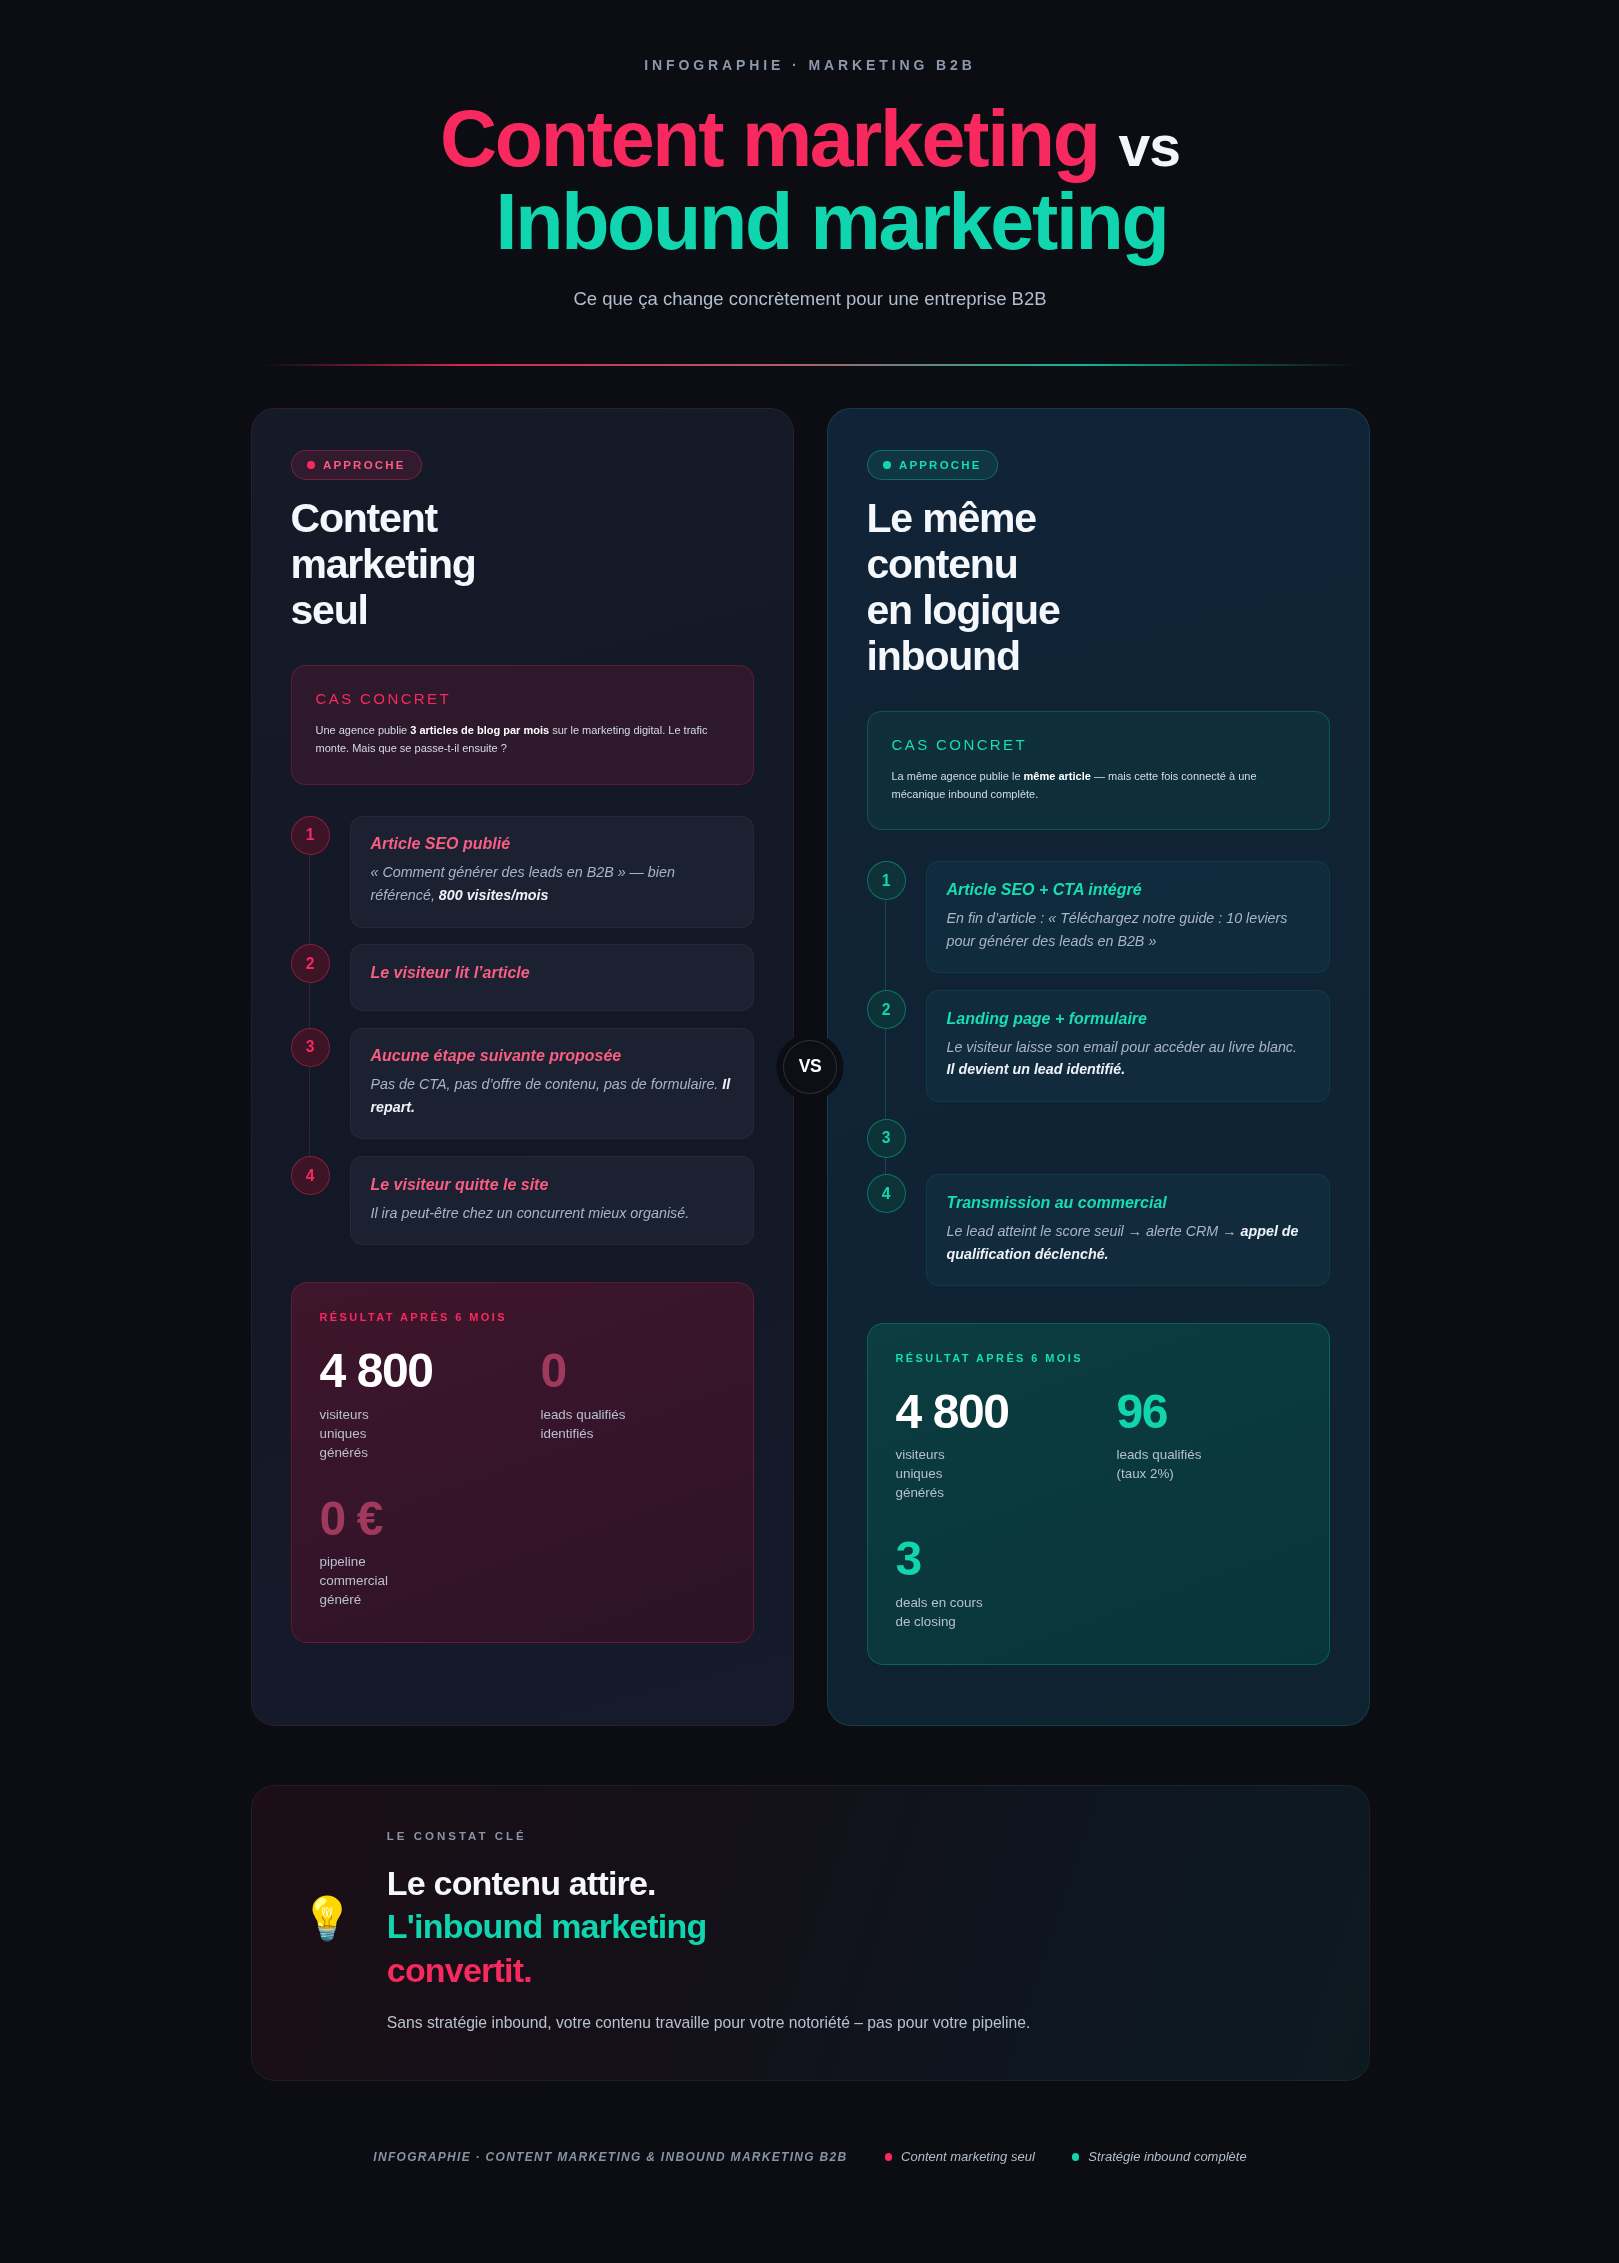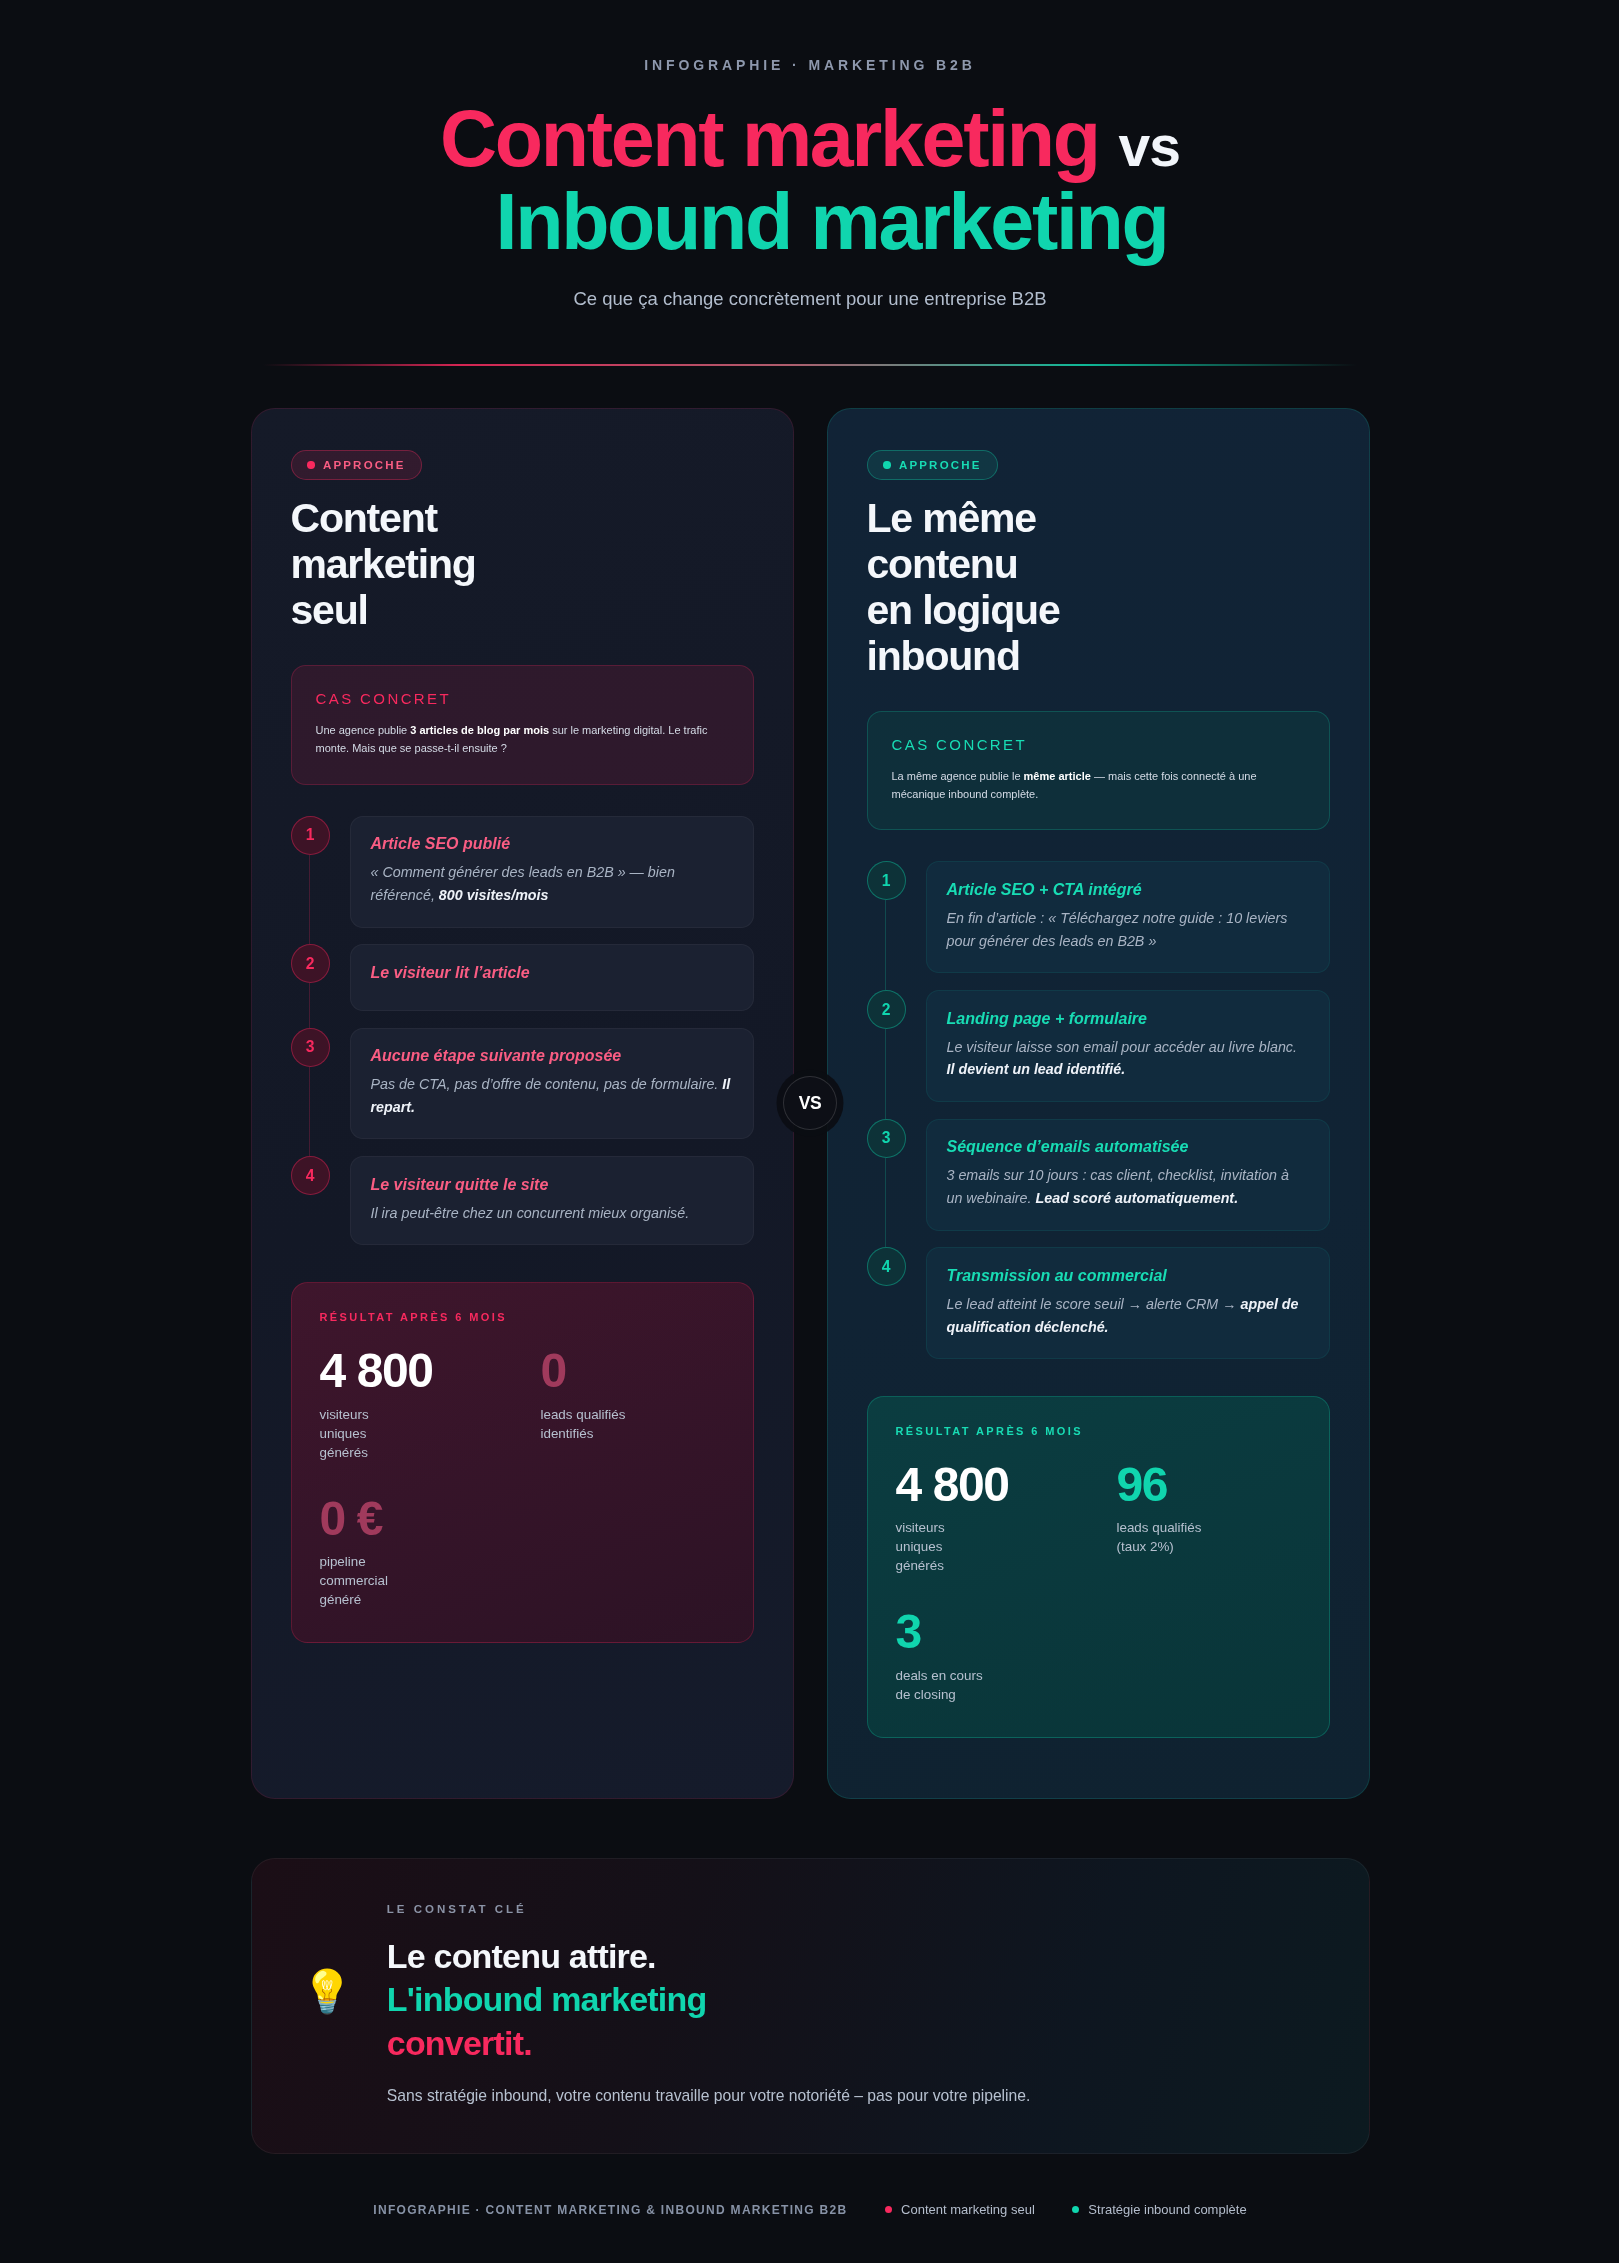--- a/index.html
+++ b/index.html
@@ -160,22 +160,22 @@
   .concl-body { flex:1; }
   .concl-label { font-size:11.5px; font-weight:700; letter-spacing:3px; color:#8b93a6; text-transform:uppercase; }
   .concl-line { font-size:34px; font-weight:800; letter-spacing:-0.8px; line-height:1.28; }
   .cl1 { margin-top:20px; color:#f4f7fb; }
   .cl2 { color:#10d5ae; }
   .cl3 { color:#f8295e; }
   .concl-sub { margin-top:22px; font-size:15.7px; color:#b7c1d0; }
 
   
   .footer {
-    margin-top:48px; display:flex; justify-content:center;
-    align-items:center; gap:37px;
+    margin-top:68px; display:flex; justify-content:center;
+    align-items:center; gap:37px;font-style:italic;
   }
   .footer-text { font-size:12px; font-weight:700; letter-spacing:1.3px; color:#8792a6; text-transform:uppercase; }
   .legend { display:flex; align-items:center; gap:9.2px; font-size:13px; color:#b4bdcc; }
 </style>
 </head>
 <body>
 
 <div class="page">
 
   <div class="header">
@@ -315,24 +315,20 @@
           </div>
           <div class="step-body step-body-right">
             <div class="step-title step-title-right">Landing page + formulaire</div>
             <div class="step-desc"><span>Le visiteur laisse son email pour accéder au livre blanc. </span><b>Il devient un lead identifié.</b><span></span></div>
           </div>
         </div>
         <div class="step">
           <div class="badge-col">
             <div class="badge badge-right">3</div>
             <div class="connector connector-right"></div>
-          </div>
-          <div class="step-body step-body-right">
-            <div class="step-title step-title-right">Séquence d’emails automatisée</div>
-            <div class="step-desc"><span>3 emails sur 10 jours : cas client, checklist, invitation à un webinaire. </span><b>Lead scoré automatiquement.</b><span></span></div>
           </div>
         </div>
         <div class="step">
           <div class="badge-col">
             <div class="badge badge-right">4</div>
 
           </div>
           <div class="step-body step-body-right">
             <div class="step-title step-title-right">Transmission au commercial</div>
             <div class="step-desc"><span>Le lead atteint le score seuil → alerte CRM → </span><b>appel de qualification déclenché.</b><span></span></div>

